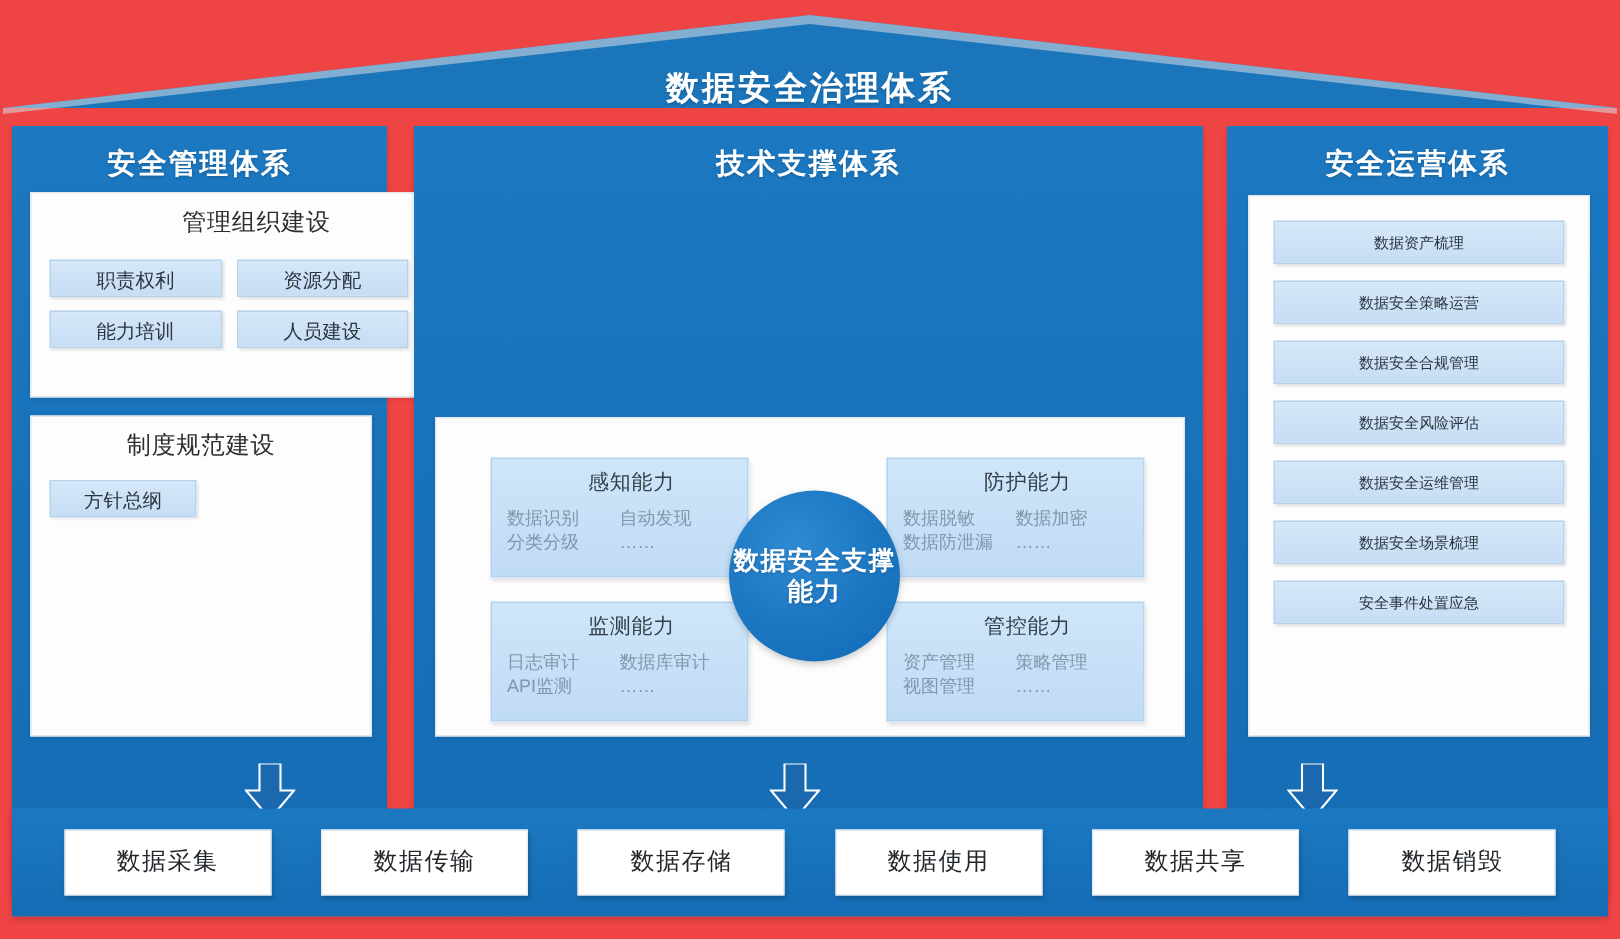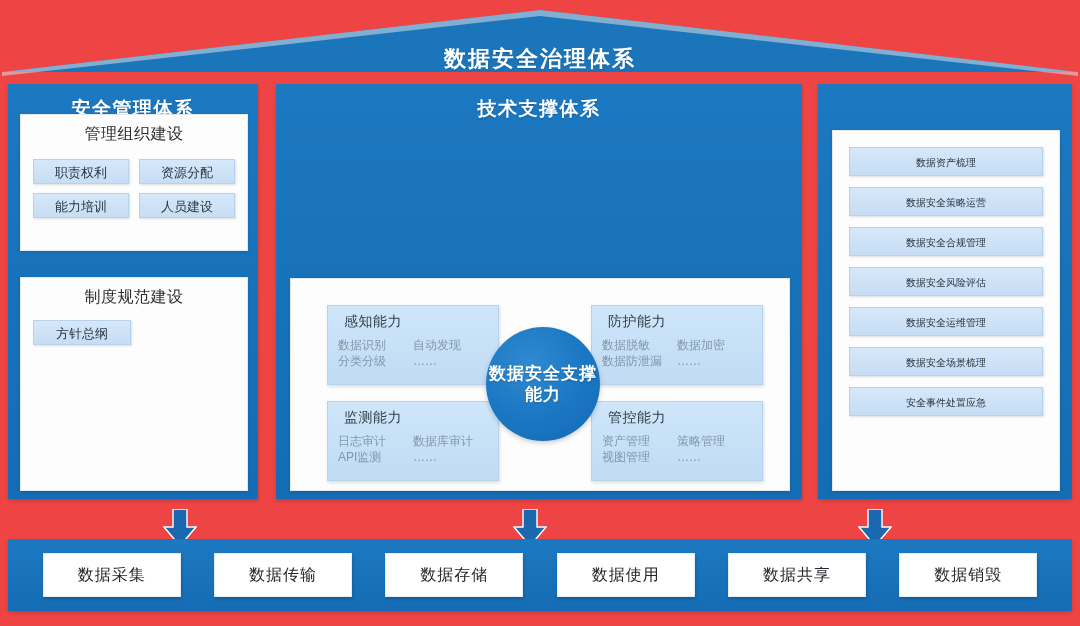--- a/index.html
+++ b/index.html
@@ -42,21 +42,21 @@
     text-shadow: 0 1px 2px rgba(0,0,0,.18);
   }
 
   
   .pillar {
     position: absolute;
     background: #1b75bb;
     background: linear-gradient(180deg,#1c78c0 0%,#146cb4 100%);
     box-shadow: 0 2px 4px rgba(0,0,0,.16);
     top: 84px;
-    height: 415px;
+    height: 515px;
   }
   .pillar-head {
     position: absolute;
     left: 0;
     top: 12px;
     width: 100%;
     text-align: center;
     color: #ffffff;
     font-size: 19px;
     font-weight: bold;
@@ -141,20 +141,21 @@
   
   .quad {
     position: absolute;
     width: 170px;
     height: 78px;
     background: linear-gradient(180deg,#cfe6fa 0%,#c0dbf4 100%);
     border: 1px solid #b5d3ef;
     box-shadow: 1px 2px 3px rgba(0,0,0,.12);
   }
   .quad-title {
+    text-align: center;
     color: #34404b;
     font-size: 14px;
     padding-top: 7px;
     letter-spacing: .5px;
     padding-left: 16px;
   }
   .quad-items {
     display: flex;
     flex-wrap: wrap;
     padding: 6px 10px 0 10px;
@@ -239,21 +240,21 @@
     <svg width="1080" height="68" viewBox="0 0 1080 68">
       <polygon points="540,2 1078,64 2,64" fill="#1b75bb"></polygon>
       <polygon points="540,2 1078,64 1078,68 540,8 2,68 2,64" fill="#d7dde3" opacity="0.55"></polygon>
     </svg>
     <div class="roof-title">数据安全治理体系</div>
   </div>
 
   <div class="pillar" id="pillar-left">
     <div class="pillar-head">安全管理体系</div>
 
-    <div class="card" style="left:12px; top:30px; width:226px; height:135px;">
+    <div class="card" style="left:12px; top:44px; width:226px; height:135px;padding-left:37px;">
       <div class="card-title">管理组织建设</div>
       <div class="lgrid" style="top:44px;">
         <div class="chip">职责权利</div>
         <div class="chip">资源分配</div>
         <div class="chip">能力培训</div>
         <div class="chip">人员建设</div>
       </div>
     </div>
 
     <div class="card" style="left:12px; top:193px; width:226px; height:212px;">
@@ -308,20 +309,21 @@
           <span>视图管理</span>
           <span>……</span>
         </div>
       </div>
 
       <div class="hub">数据安全支撑能力</div>
     </div>
   </div>
 
   <div class="pillar" id="pillar-right">
+    <div class="pillar-head">安全运营体系</div>
 
     <div class="card" style="left:14px; top:46px; width:226px; height:359px;">
       <div class="rstack">
         <div class="chip">数据资产梳理</div>
         <div class="chip">数据安全策略运营</div>
         <div class="chip">数据安全合规管理</div>
         <div class="chip">数据安全风险评估</div>
         <div class="chip">数据安全运维管理</div>
         <div class="chip">数据安全场景梳理</div>
         <div class="chip">安全事件处置应急</div>

